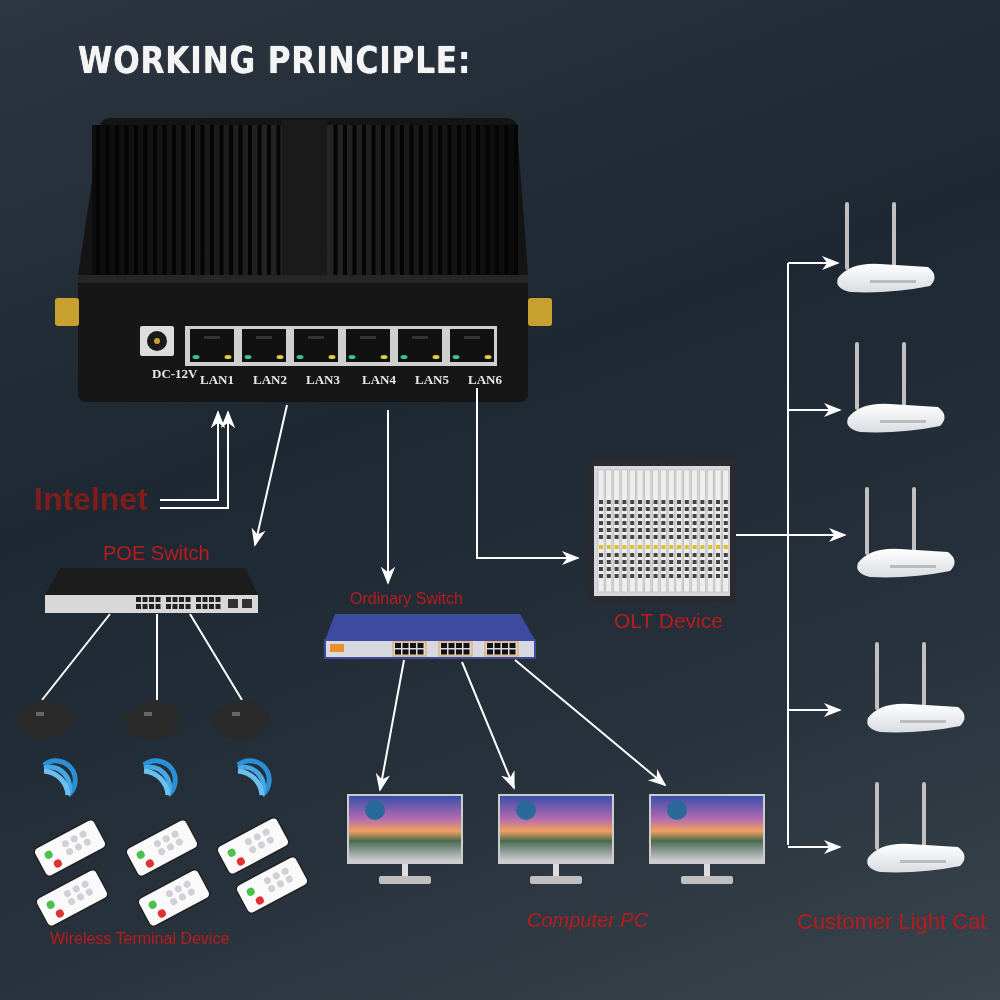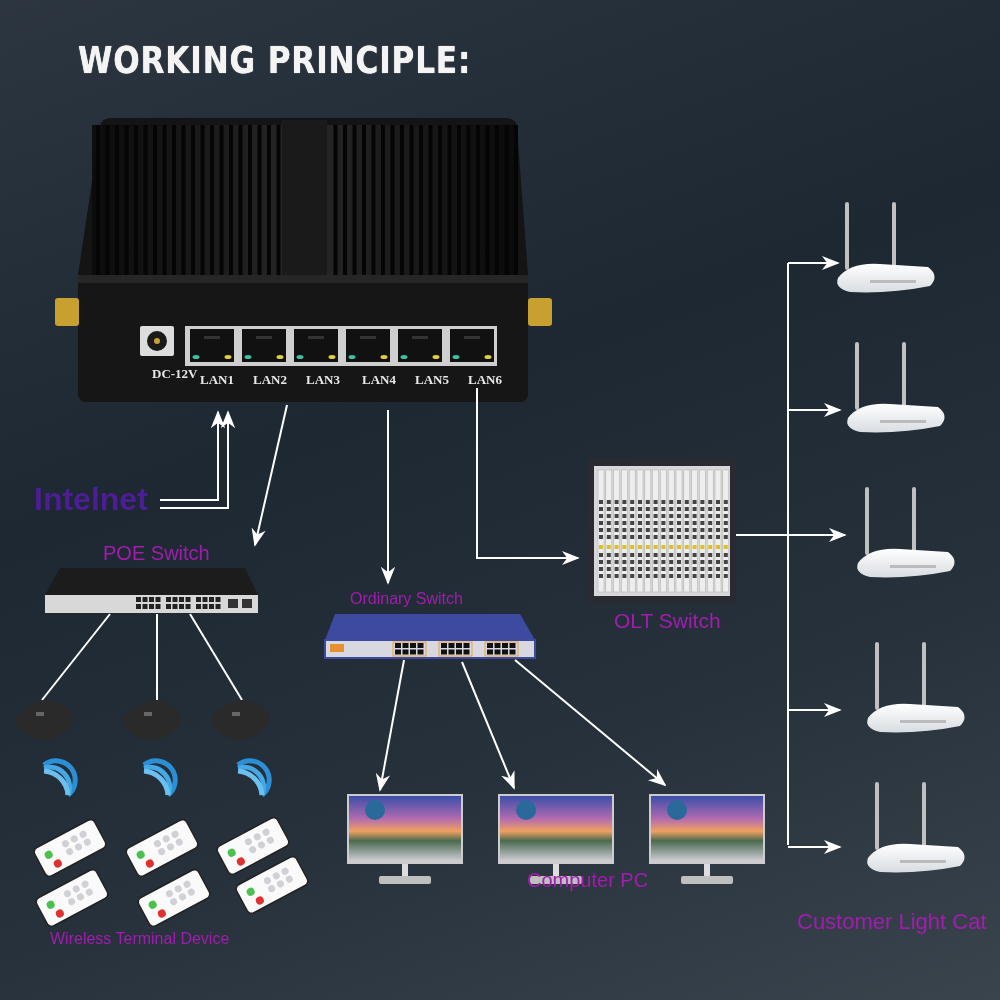--- a/index.html
+++ b/index.html
@@ -7,22 +7,22 @@
     width: 1000px; height: 1000px; overflow: hidden; position: relative;
     background: linear-gradient(160deg, #2c3540 0%, #1d2833 40%, #27313b 70%, #3a444d 100%);
     font-family: "Liberation Sans", sans-serif; color: #fff;
   }
   .abs { position: absolute; }
   .title {
     left: 78px; top: 38px; font-family: "DejaVu Sans", sans-serif; font-weight: 900;
     font-size: 38px; letter-spacing: 1px; transform: scaleX(0.82); transform-origin: left;
     color: #f4f4f4; text-shadow: 0 0 1px #fff;
   }
-  .label { font-size: 21px; color: #a21caf; white-space: nowrap; }
-  .label-big { font-size: 32px; font-weight: bold; color: #4c1d95; }
+  .label { font-size: 21px; color: #b91c1c; white-space: nowrap; }
+  .label-big { font-size: 32px; font-weight: bold; color: #7f1d1d; }
   svg { position: absolute; left: 0; top: 0; }
   .lan-lbl { font-family: "Liberation Serif", serif; font-size: 13px; font-weight: bold; fill: #e8e8e8; }
 </style>
 </head>
 <body>
 
 <svg width="1000" height="1000" viewBox="0 0 1000 1000">
   <defs>
     <marker id="arr" viewBox="0 0 10 10" refX="9" refY="5" markerWidth="9" markerHeight="9" orient="auto-start-reverse">
       <path d="M0,1 L10,5 L0,9 L3,5 z" fill="#fff"></path>
@@ -614,16 +614,16 @@
   <text x="306" y="384" class="lan-lbl">LAN3</text>
   <text x="362" y="384" class="lan-lbl">LAN4</text>
   <text x="415" y="384" class="lan-lbl">LAN5</text>
   <text x="468" y="384" class="lan-lbl">LAN6</text>
 </svg>
 
 <div class="abs title">WORKING PRINCIPLE:</div>
 <div class="abs label-big" style="left:34px; top:481px;">Intelnet</div>
 <div class="abs label" style="left:103px; top:542px; font-size:20px;">POE Switch</div>
 <div class="abs label" style="left:350px; top:590px; font-size:16px;">Ordinary Switch</div>
-<div class="abs label" style="left:614px; top:609px;">OLT Switch</div>
+<div class="abs label" style="left:614px; top:609px;">OLT Device</div>
 <div class="abs label" style="left:50px; top:930px; font-size:16px;">Wireless Terminal Device</div>
-<div class="abs label" style="left:527px; top:869px; font-size:20px;">Computer PC</div>
+<div class="abs label" style="left:527px; top:909px; font-size:20px;font-style:italic;">Computer PC</div>
 <div class="abs label" style="left:797px; top:909px; font-size:22px;">Customer Light Cat</div>
 
 </body></html>

